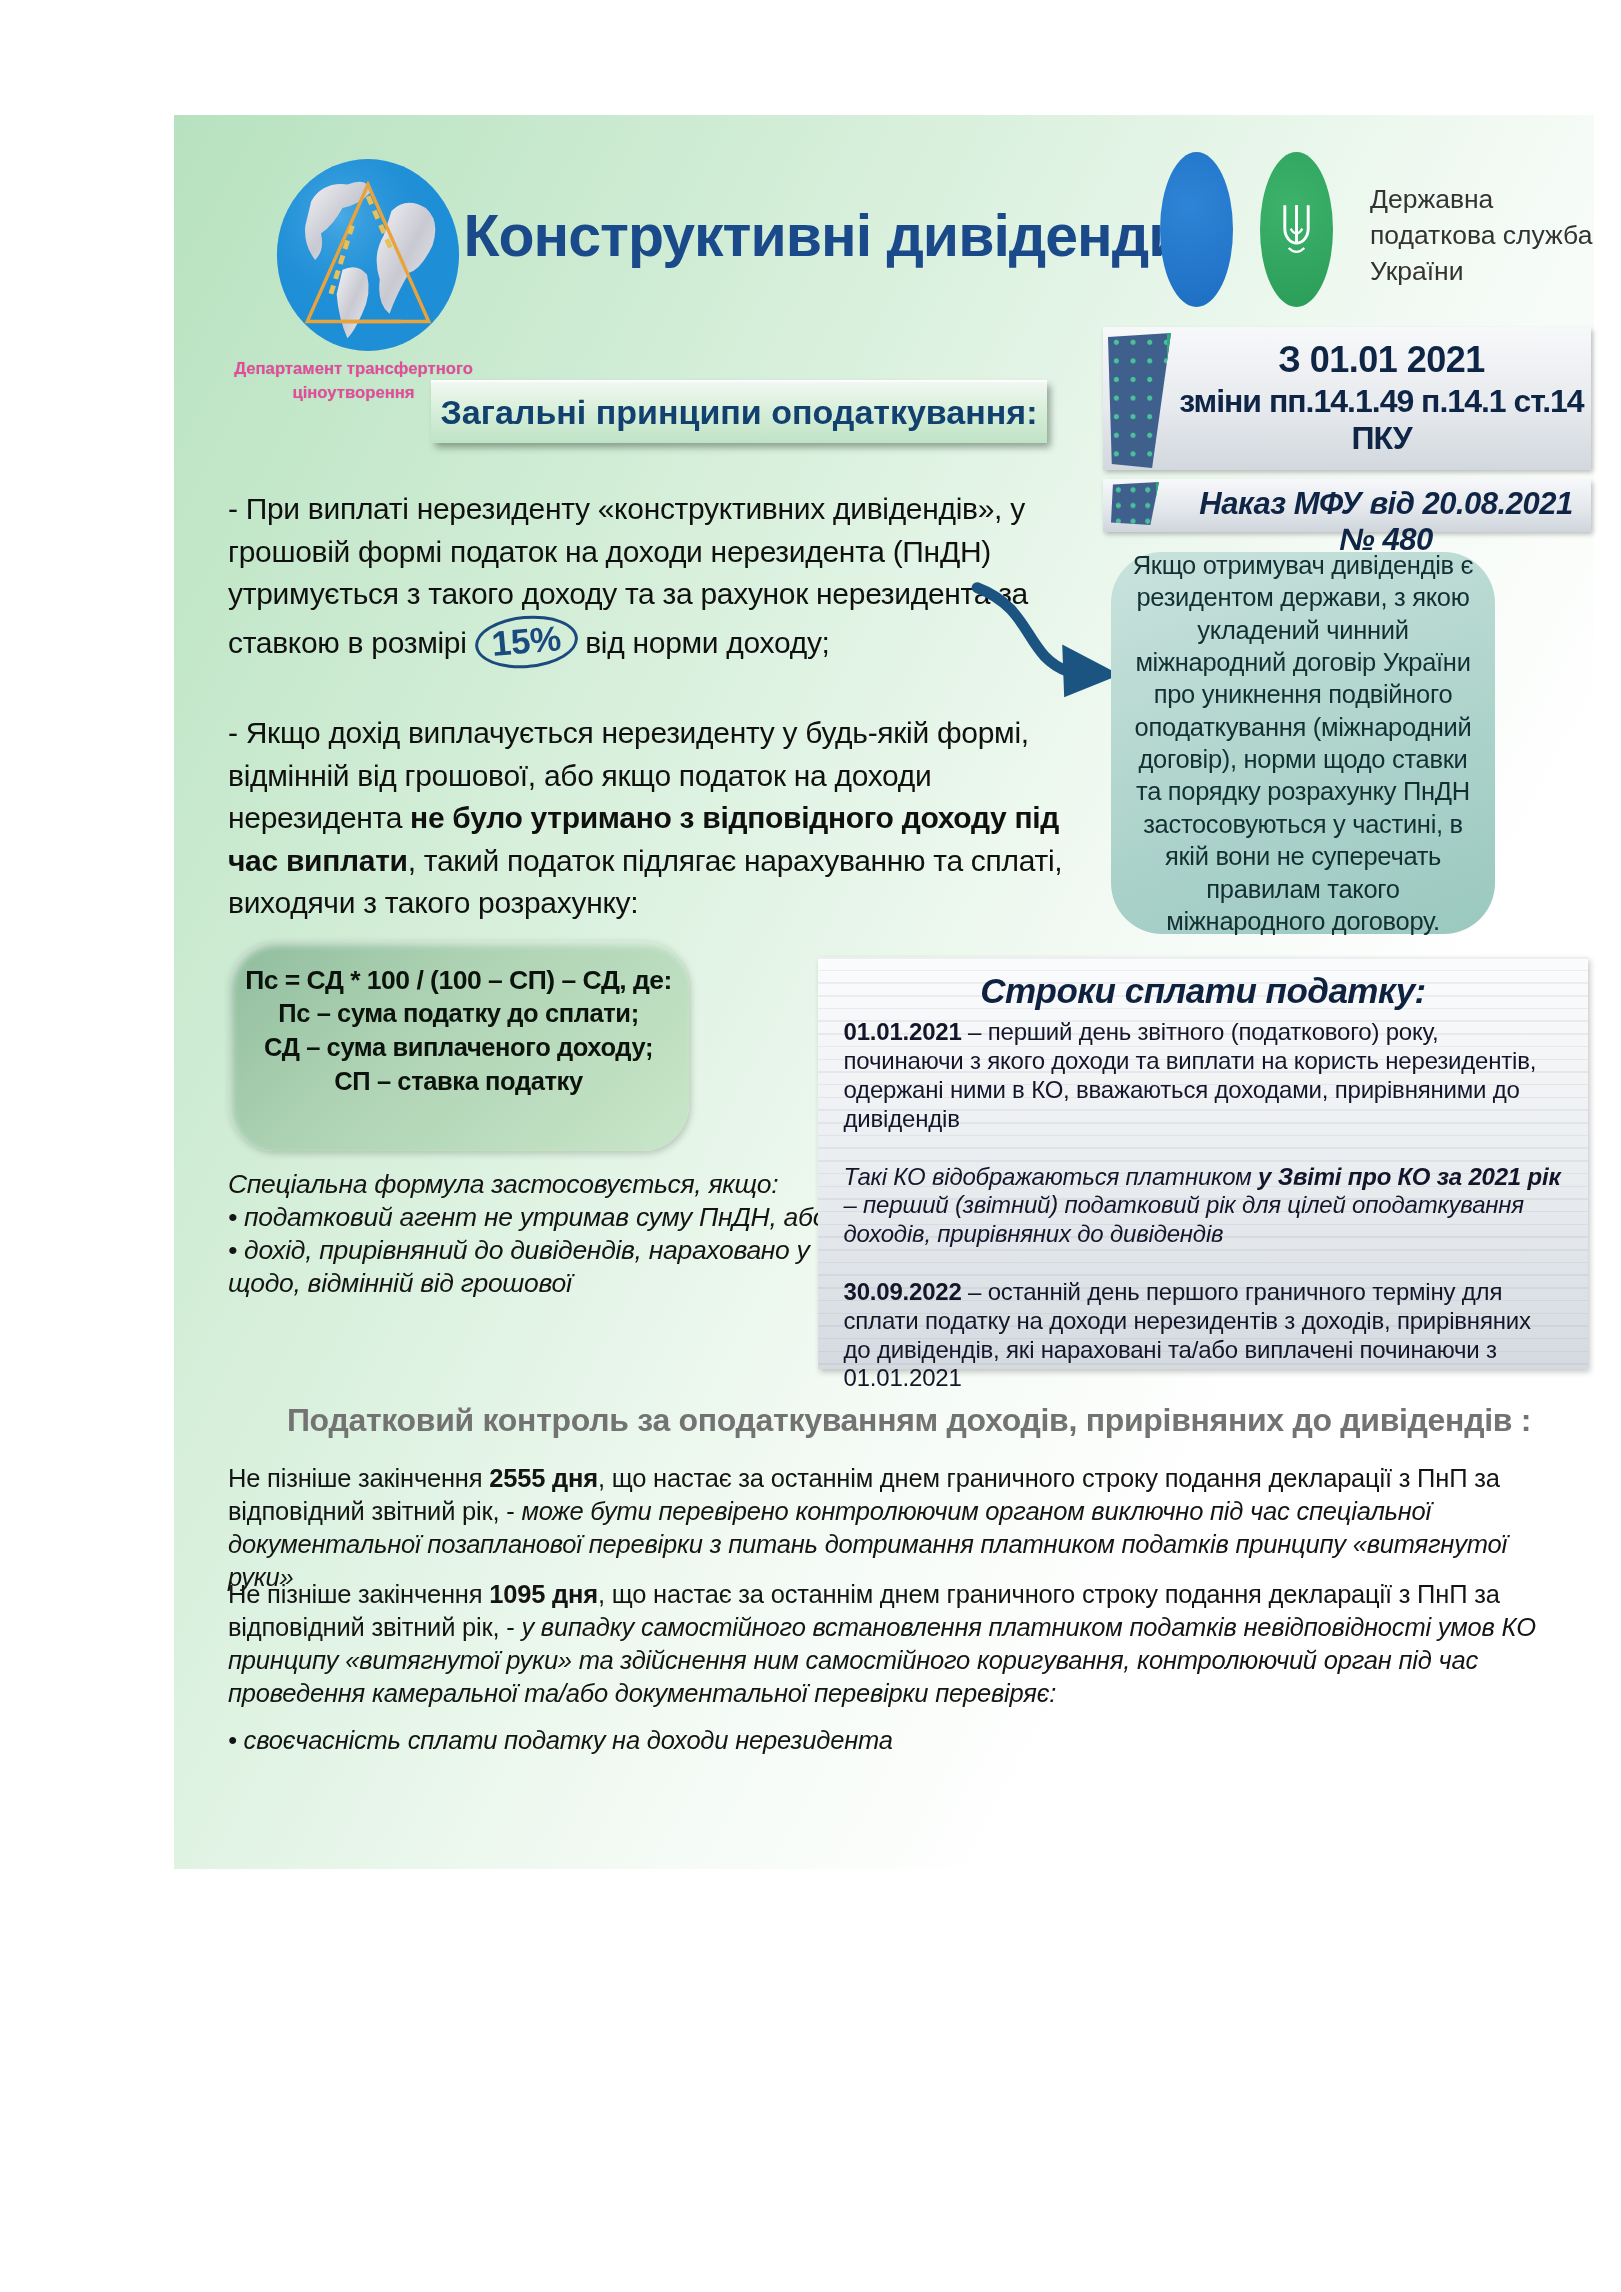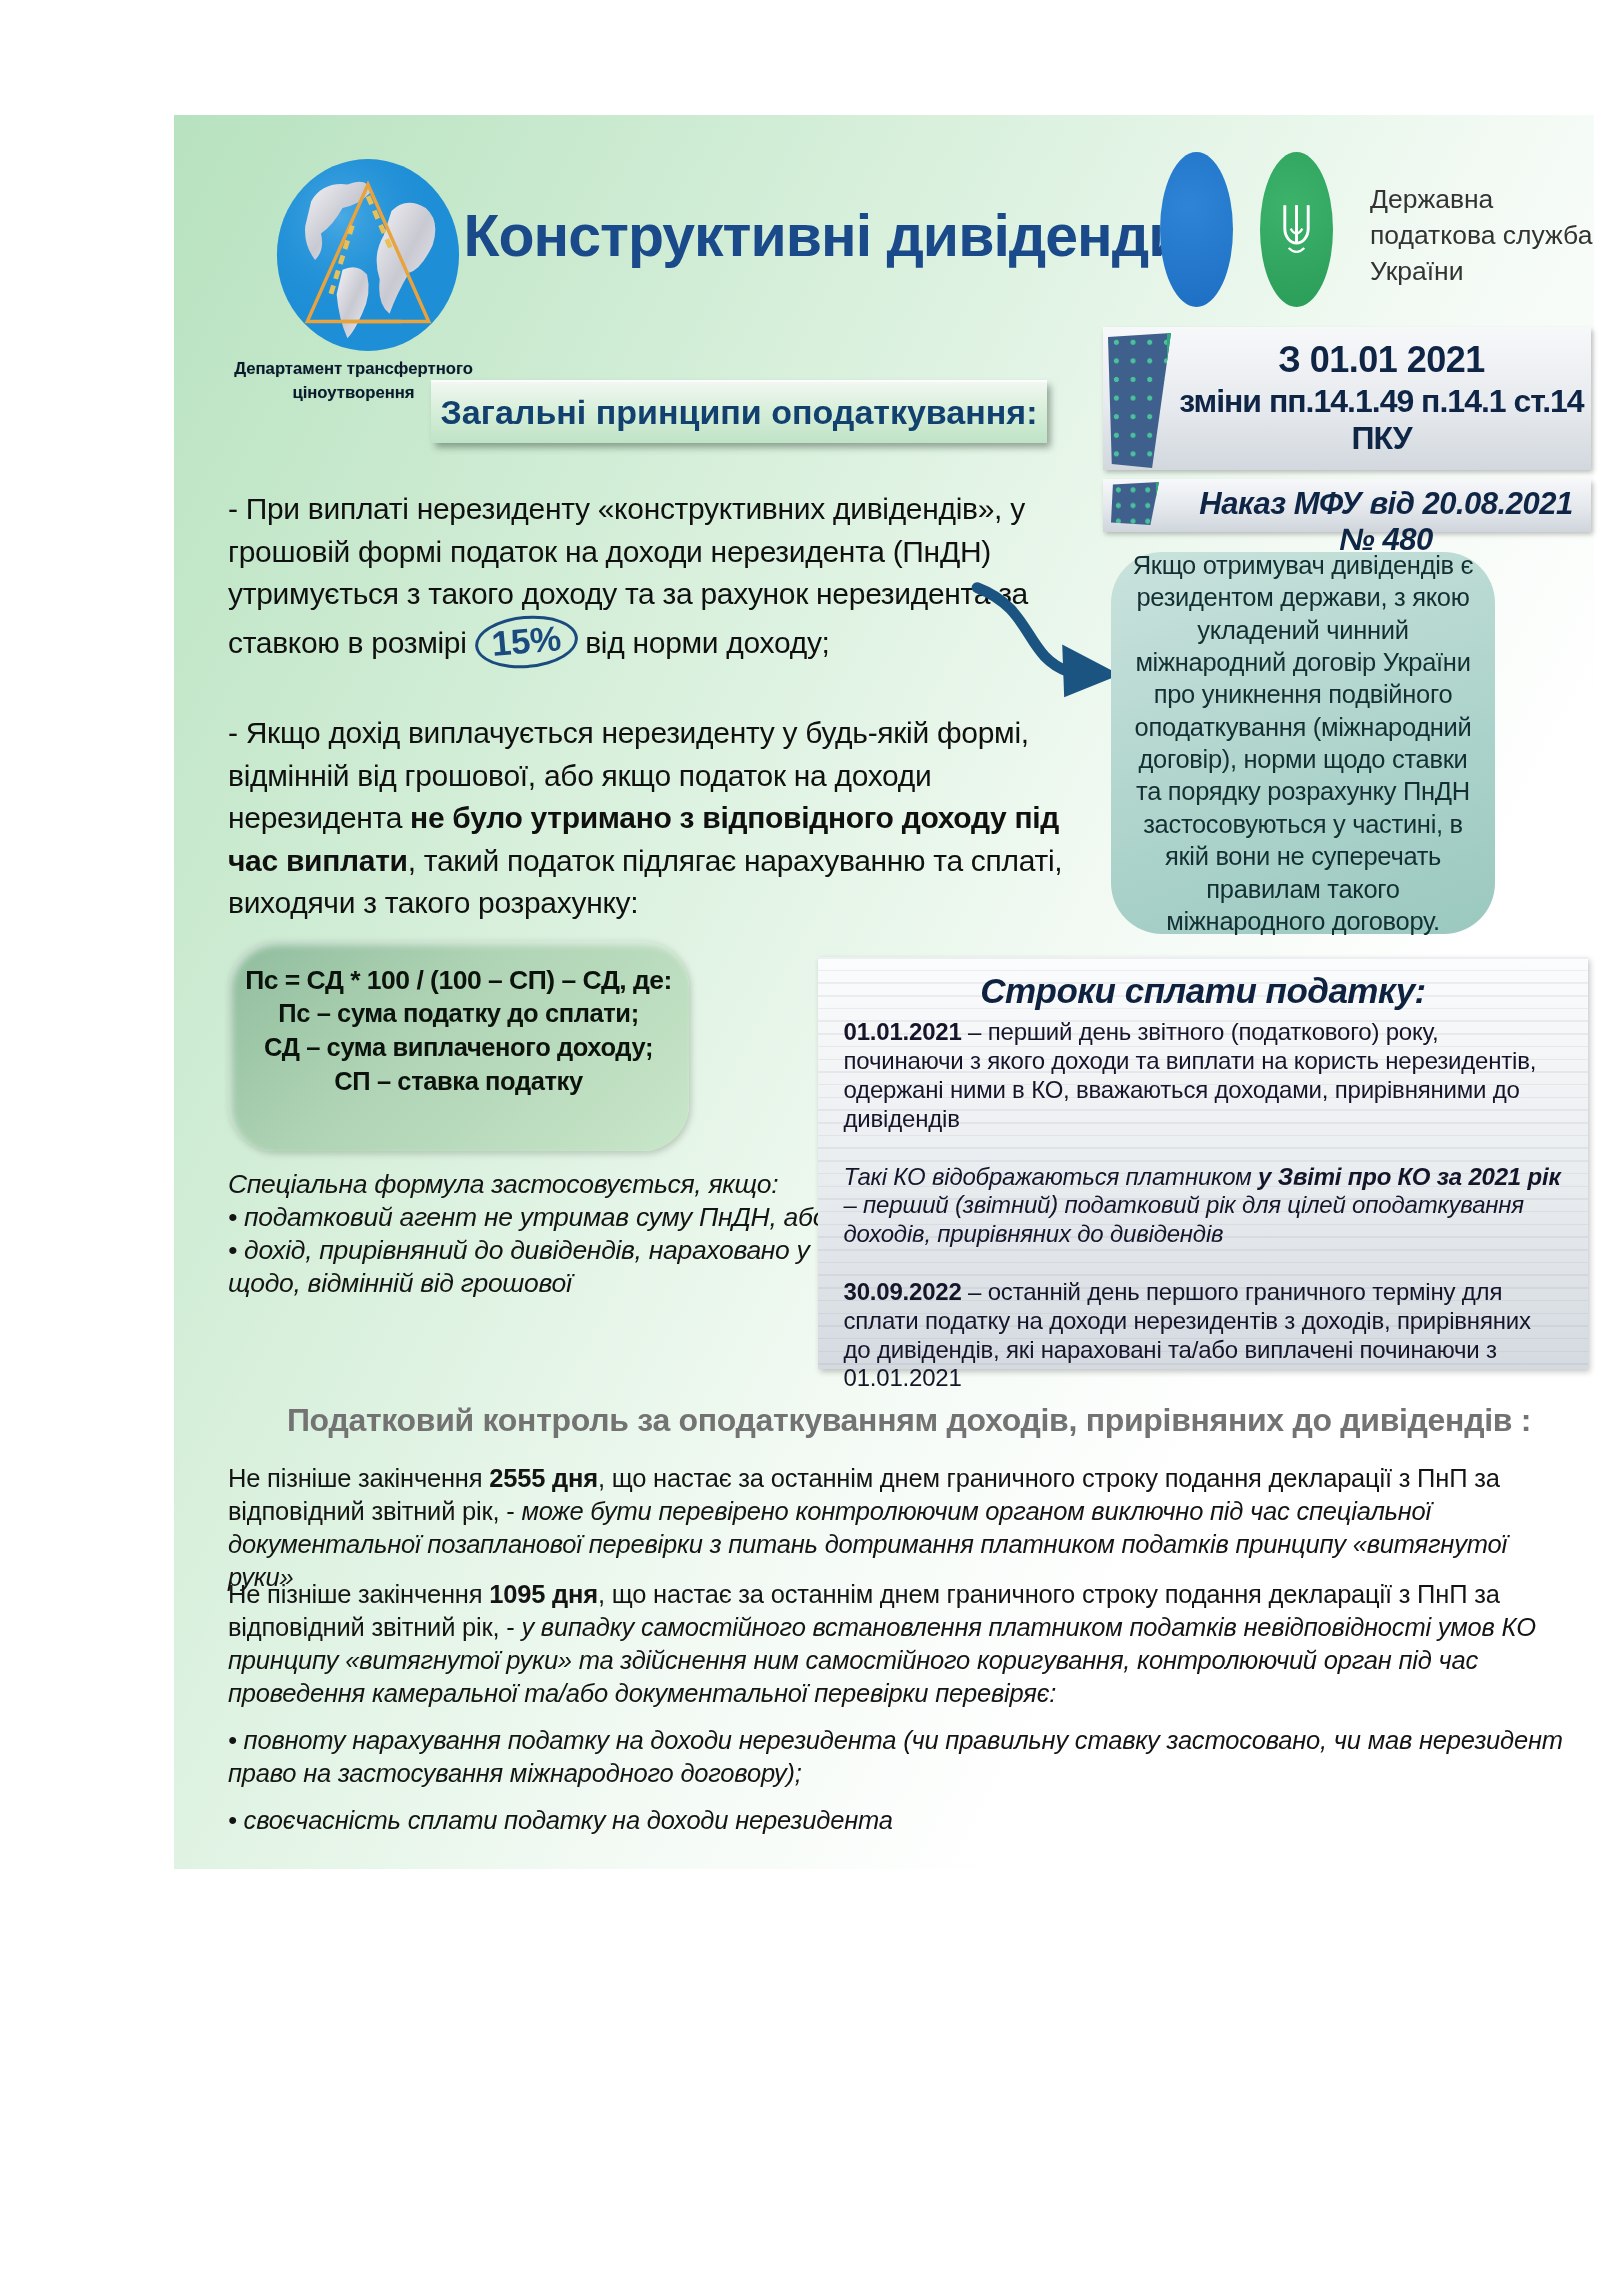--- a/index.html
+++ b/index.html
@@ -6,21 +6,21 @@
   body{font-family:"Liberation Sans",sans-serif;color:#101010;}
   .page{position:relative;width:1621px;height:2293px;background:#ffffff;overflow:hidden;}
   .abs{position:absolute;}
   .panel{
     left:174px;top:115px;width:1420px;height:1754px;
     background:linear-gradient(118deg,#b7e2bf 0%,#cdebd2 22%,#e2f4e5 42%,#f3faf4 58%,#ffffff 75%);
   }
   
   .globe-wrap{left:274px;top:157px;width:188px;height:196px;}
   .logo-caption{left:223px;top:357px;width:261px;text-align:center;
-    font-size:16.7px;font-weight:bold;color:#0f172a;line-height:1.45;text-shadow:0 0 1px rgba(47,154,136,.5);}
+    font-size:16.7px;font-weight:bold;color:#ec4899;line-height:1.45;text-shadow:0 0 1px rgba(47,154,136,.5);}
   .main-title{left:461px;top:202px;width:725px;text-align:center;white-space:nowrap;
     font-size:59px;font-weight:bold;color:#1b4a8a;letter-spacing:-1px;}
   .ellipse{border-radius:50%;}
   .blue-ellipse{left:1160px;top:152px;width:73px;height:155px;background:radial-gradient(circle at 40% 35%,#2e84d6,#1d6ec2);}
   .green-ellipse{left:1260px;top:152px;width:73px;height:155px;background:radial-gradient(circle at 40% 35%,#3cb26b,#2a9d58);
     display:flex;align-items:center;justify-content:center;}
   .org-name{left:1370px;top:182px;width:235px;font-size:26.5px;line-height:1.35;color:#333333;}
   
   .law-box{left:1103px;top:327px;width:488px;height:143px;
     background:linear-gradient(180deg,#f7f8fa 0%,#e7eaee 55%,#d2d8de 100%);
@@ -188,17 +188,16 @@
   <div class="abs control-heading">Податковий контроль за оподаткуванням доходів, прирівняних до дивідендів :</div>
 
   <div class="abs control-p control-p1">
     <span>Не пізніше закінчення </span><b>2555 дня</b><span>, що настає за останнім днем граничного строку подання декларації з ПнП за відповідний звітний рік, - </span><span class="ital">може бути перевірено контролюючим органом виключно під час спеціальної документальної позапланової перевірки з питань дотримання платником податків принципу «витягнутої руки»</span>
   </div>
 
   <div class="abs control-p control-p2">
     <div>
       <span>Не пізніше закінчення </span><b>1095 дня</b><span>, що настає за останнім днем граничного строку подання декларації з ПнП за відповідний звітний рік, - </span><span class="ital">у випадку самостійного встановлення платником податків невідповідності умов КО принципу «витягнутої руки» та здійснення ним самостійного коригування, контролюючий орган під час проведення камеральної та/або документальної перевірки перевіряє:</span>
     </div>
-    <div class="control-bullet">• повноту нарахування податку на доходи нерезидента (чи правильну ставку застосовано, чи мав нерезидент право на застосування міжнародного договору);</div>
     <div class="control-bullet">• своєчасність сплати податку на доходи нерезидента</div>
   </div>
 </div>
 
 
 </body></html>

